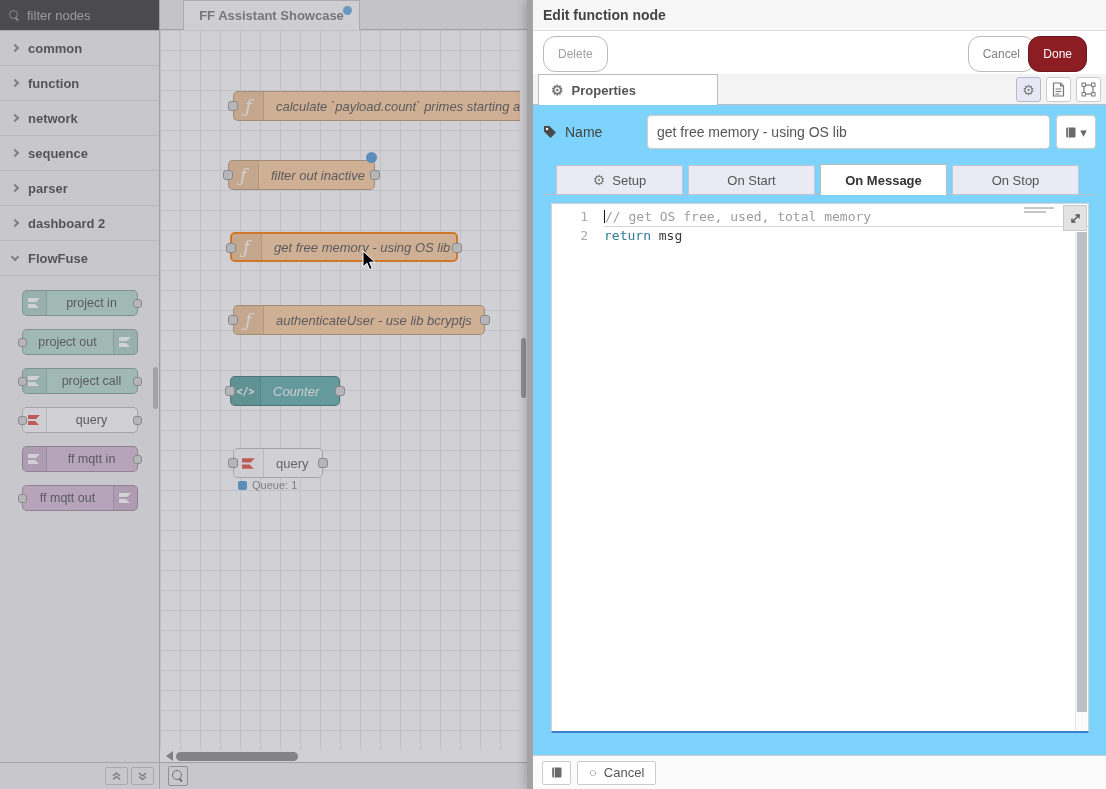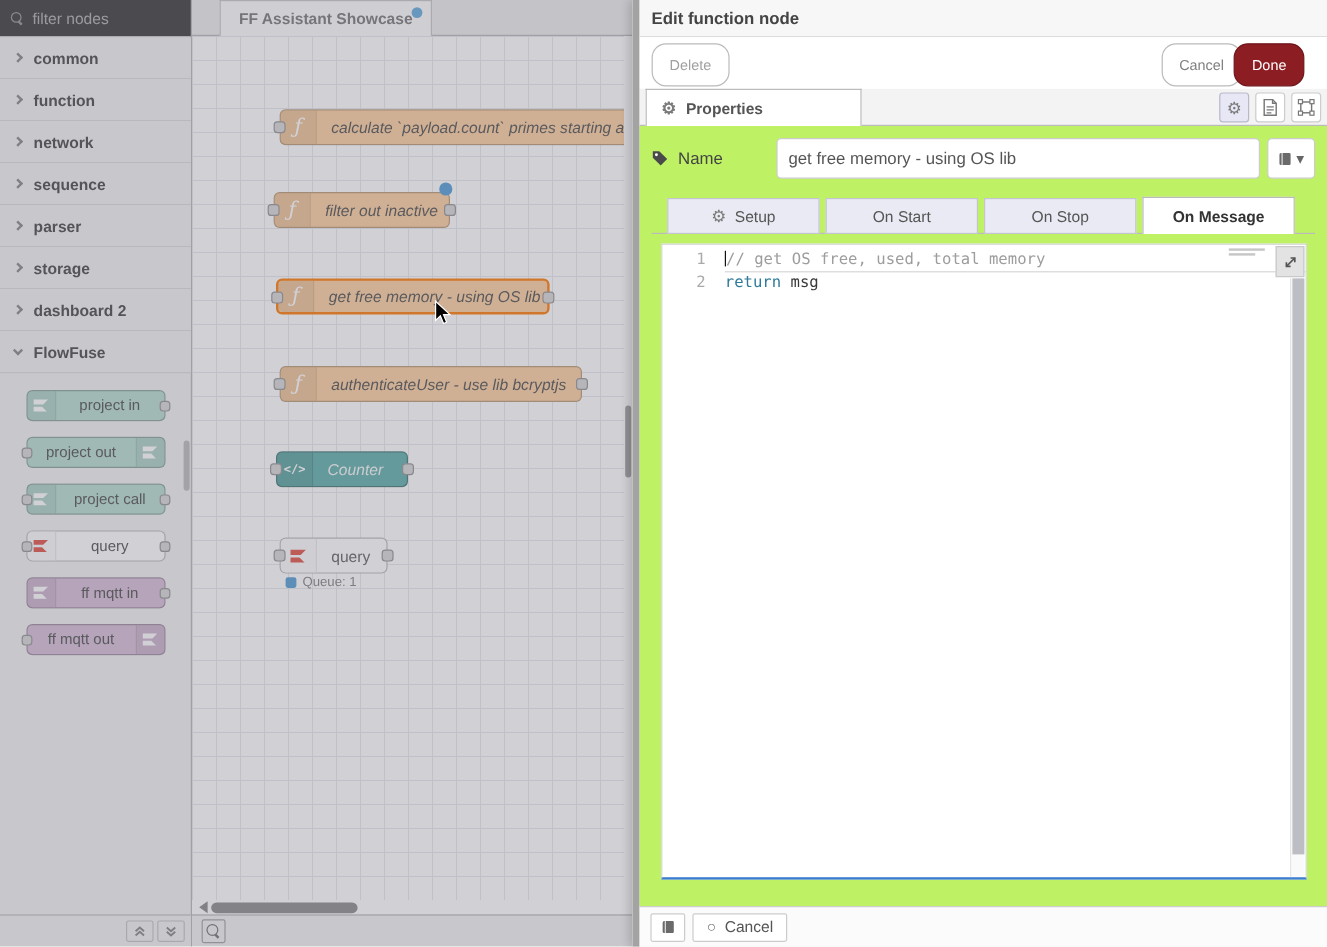--- a/index.html
+++ b/index.html
@@ -75,21 +75,21 @@
   .btn-delete { position:absolute; left:10px; top:5px; color:#a0a0a0; }
   .btn-cancel { position:absolute; right:71px; top:5px; color:#808080; }
   .btn-done { position:absolute; right:19px; top:5px; background:#8C1D23; border-color:#6e161b; color:#fff; }
   .dlg-tabrow { position:relative; height:31px; background:#f3f3f3; border-bottom:1px solid #bbb; }
   .prop-tab { position:absolute; left:5px; top:0; width:180px; height:31px; background:#fff; border:1px solid #bbb; border-bottom:none; z-index:2; display:flex; align-items:center; gap:8px; padding:0 12px; font-weight:bold; color:#555; cursor:pointer; }
   .gear { color:#7a7a7a; font-size:14px; line-height:1; }
   .tabrow-btns { position:absolute; right:5px; top:3px; display:flex; gap:5px; }
   .sq-btn { width:25px; height:25px; background:#fff; border:1px solid #ccc; border-radius:3px; display:flex; align-items:center; justify-content:center; cursor:pointer; }
   .sq-btn.active { background:#e7e7f6; border-color:#b9b9c9; }
 
-  .dlg-form { position:absolute; left:0; right:0; top:105px; bottom:34px; background:#bef264; padding:9px 10px; }
+  .dlg-form { position:absolute; left:0; right:0; top:105px; bottom:34px; background:#7dd3fc; padding:9px 10px; }
   .name-row { display:flex; align-items:center; margin-top:1px; }
   .name-label { width:104px; display:flex; align-items:center; gap:8px; font-size:14px; color:#444; }
   .text-input { flex:1; height:34px; border:1px solid #ccc; border-radius:4px; padding:0 9px; font-size:14px; color:#555; font-family:inherit; outline:none; }
   .lib-btn { width:40px; height:34px; margin-left:6px; background:#fff; border:1px solid #ccc; border-radius:4px; display:flex; align-items:center; justify-content:center; gap:3px; cursor:pointer; color:#666; }
 
   .func-tabs { position:relative; margin-top:15px; height:31px; border-bottom:1px solid #bbb; padding-left:13px; display:flex; gap:5px; }
   .ftab { width:127px; height:30px; margin-top:1px; background:#eaeaf4; border:1px solid #c5c5d2; display:flex; align-items:center; justify-content:center; gap:7px; color:#555; cursor:pointer; }
   .ftab.active { background:#fff; border-color:#bbb; border-bottom:none; height:31px; margin-top:0; font-weight:bold; color:#333; z-index:2; }
 
   .editor { position:relative; margin:8px 7px 0 8px; height:530px; background:#fff; border:1px solid #d4d4d4; border-bottom:2px solid #3d7dd2; font-family:"DejaVu Sans Mono", monospace; font-size:13px; overflow:hidden; cursor:text; }
@@ -142,24 +142,20 @@
       <div class="cat">
         <span class="chev"></span>
         <span>sequence</span>
       </div>
       <div class="cat">
         <span class="chev"></span>
         <span>parser</span>
       </div>
       <div class="cat">
         <span class="chev"></span>
-        <span>storage</span>
-      </div>
-      <div class="cat">
-        <span class="chev"></span>
         <span>dashboard 2</span>
       </div>
       <div class="cat">
         <span class="chev down"></span>
         <span>FlowFuse</span>
       </div>
 
       <div class="ff-items">
 
         <div class="pnode" style="background:#b9ddd2;">
@@ -406,25 +402,25 @@
       </div>
 
       <div class="func-tabs">
         <div class="ftab">
           <span class="gear">⚙</span>
           <span>Setup</span>
         </div>
         <div class="ftab">
           <span>On Start</span>
         </div>
+        <div class="ftab active">
+          <span>On Message</span>
+        </div>
         <div class="ftab">
           <span>On Stop</span>
-        </div>
-        <div class="ftab active">
-          <span>On Message</span>
         </div>
       </div>
 
       <div class="editor">
         <div class="ed-line first">
           <span class="ed-gutter">1</span>
           <span class="ed-code"><span class="caret-line"></span><span class="tok-comment">// get OS free, used, total memory</span></span>
         </div>
         <div class="ed-line">
           <span class="ed-gutter">2</span>

